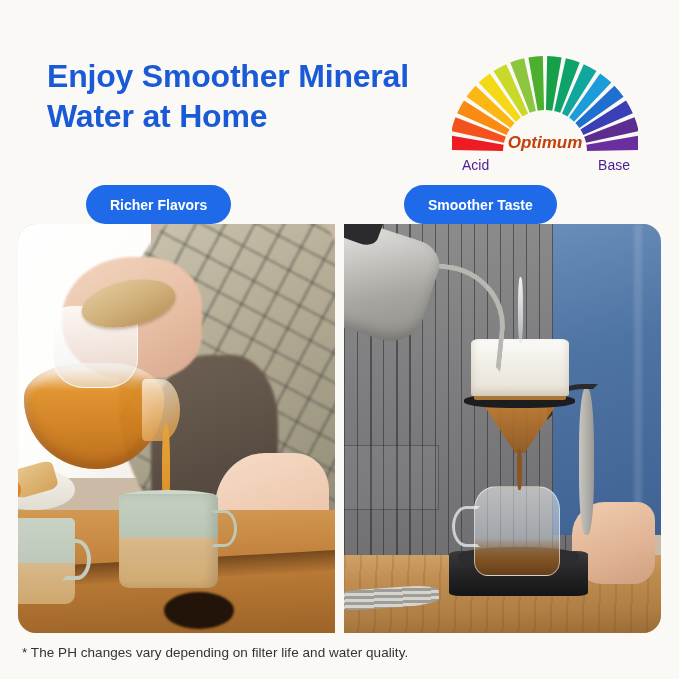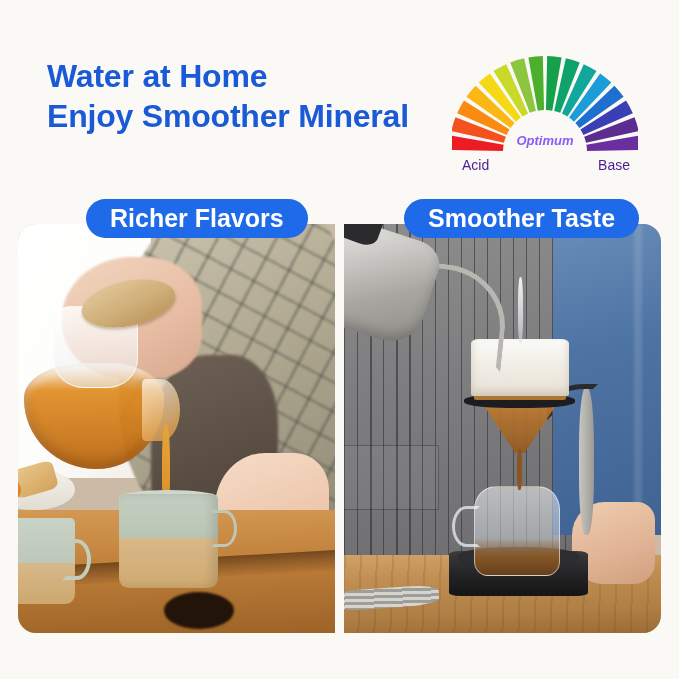--- a/index.html
+++ b/index.html
@@ -67,24 +67,24 @@
     font-size: 11px;
     font-weight: 700;
     letter-spacing: 0.3px;
   }
   .ph-value {
     font-size: 21px;
     font-weight: 700;
     letter-spacing: -0.5px;
   }
   .ph-optimum {
-    font-size: 13px;
+    font-size: 17px;
     font-style: italic;
     font-weight: 700;
-    color: #8b5cf6;
+    color: #c2410c;
     margin-top: -1px;
   }
   .gauge-side-label {
     position: absolute;
     top: 117px;
     font-size: 14px;
     color: #4c1d95;
   }
   .gauge-side-label.acid { left: 10px; }
   .gauge-side-label.base { right: 8px; margin-left: 24px; }
@@ -362,26 +362,26 @@
   .r-rods {
     position: absolute; left: -4%; bottom: 6%; width: 34%; height: 5%;
     background: repeating-linear-gradient(182deg, #d6d4cf 0 3px, #9f9d98 3px 6px);
     border-radius: 30%;
     transform: rotate(-4deg);
   }
 
   
   .badge {
     position: absolute;
-    top: 199px;
+    top: 185px;
     height: 39px;
     padding: 0 24px;
     background: #1E6AE8;
     color: #FFFFFF;
-    font-size: 25px;
+    font-size: 14px;
     font-weight: 600;
     border-radius: 19.5px;
     display: flex;
     align-items: center;
     justify-content: center;
     white-space: nowrap;
     z-index: 5;
   }
   .badge-left  { left: 86px; }
   .badge-right { left: 404px; }
@@ -395,22 +395,22 @@
     color: #333333;
     letter-spacing: 0.05px;
   }
 </style>
 </head>
 <body>
 
 <div class="page">
 
   <h1 class="headline">
+    <span class="line">Enjoy Smoother Mineral</span>
     <span class="line">Water at Home</span>
-    <span class="line">Enjoy Smoother Mineral</span>
   </h1>
 
   <div class="gauge">
     <svg class="gauge-arc" viewBox="0 0 186 116">
       <g id="gauge-segments">
           <path d="M 51.01081040844667 111.04713198994317 L -2.975290494979035 109.82201597701297 A 96 96 0 0 1 -1.5560558042900396 95.41228434244218 L 51.63172558562311 104.74287439981846 A 42 42 0 0 0 51.01081040844667 111.04713198994317 Z" fill="#ED1C24"></path>
           <path d="M 52.003516239464815 102.87375656295676 L -0.7062485955089812 91.14001500104402 A 96 96 0 0 1 3.4969150833108245 77.28404127211914 L 53.84240034894849 96.81176805655213 A 42 42 0 0 0 52.003516239464815 102.87375656295676 Z" fill="#F4511E"></path>
           <path d="M 54.57169395030736 95.05109755319961 L 5.163871886416828 73.25965155017053 A 96 96 0 0 1 11.989439330351743 60.489913026774644 L 57.55787970702889 89.4643369492139 A 42 42 0 0 0 54.57169395030736 95.05109755319961 Z" fill="#F98A12"></path>
           <path d="M 58.616649911797275 87.87977535941903 L 14.409485512679495 56.86805796438634 A 96 96 0 0 1 23.595153992681446 45.67528853662159 L 62.635379871798136 82.98293873477195 A 42 42 0 0 0 58.616649911797275 87.87977535941903 Z" fill="#FBB713"></path>
           <path d="M 63.982938734771956 81.63537987179814 L 26.675288536621608 42.595153992681446 A 96 96 0 0 1 37.86805796438631 33.40948551267951 L 68.87977535941901 77.61664991179728 A 42 42 0 0 0 63.982938734771956 81.63537987179814 Z" fill="#F5D916"></path>
@@ -488,14 +488,15 @@
         <div class="r-kettle-body"></div>
         <div class="r-kettle-handle"></div>
         <div class="r-water"></div>
       </div>
     </div>
   </div>
 
   <div class="badge badge-left">Richer Flavors</div>
   <div class="badge badge-right">Smoother Taste</div>
 
+  <div class="footnote">* The PH changes vary depending on filter life and water quality.</div>
 
 </div>
 
 </body></html>

